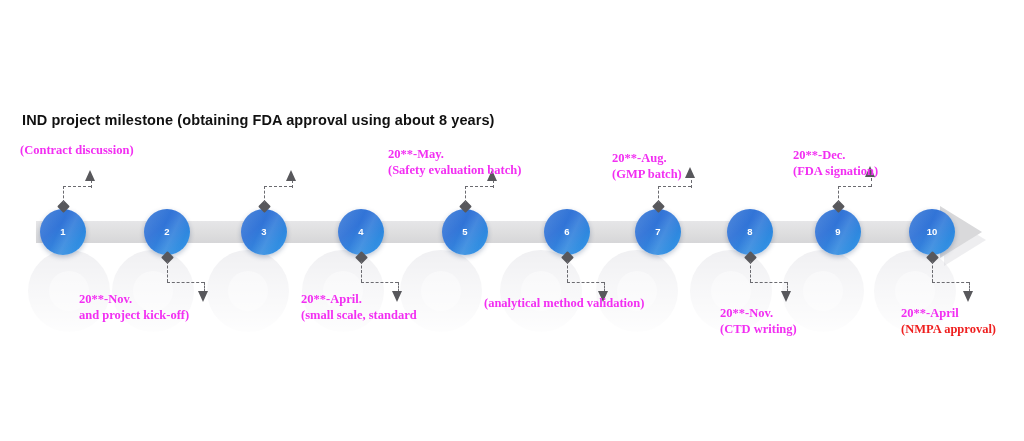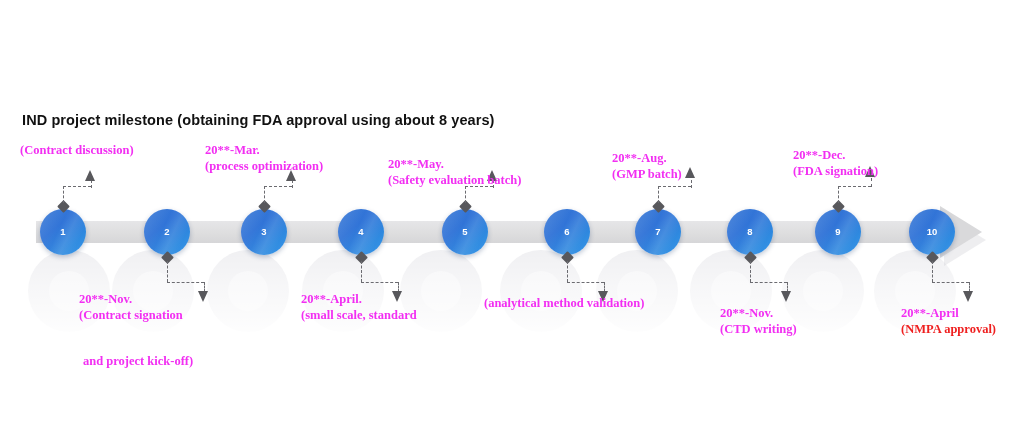--- a/index.html
+++ b/index.html
@@ -238,36 +238,31 @@
   <div class="node" style="left:144px; top:209px;">
     <span class="node-num">2</span>
   </div>
   <div class="diamond" style="left:163px; top:253px;"></div>
   <div class="seg-v" style="left:167px; top:261px; height:21px;"></div>
   <div class="seg-h" style="left:167px; top:282px; width:37px;"></div>
   <div class="seg-v" style="left:204px; top:282px; height:10px;"></div>
   <div class="arrow-down" style="left:198px; top:291px;"></div>
   <div class="label indent2" style="left:79px; top:291px;">
     <span class="l-line">20**-Nov.</span>
-    <span class="l-line">(Contract signation</span>
     <span class="l-line">and project kick-off)</span>
   </div>
 
   <div class="node" style="left:241px; top:209px;">
     <span class="node-num">3</span>
   </div>
   <div class="diamond" style="left:260px; top:202px;"></div>
   <div class="seg-v" style="left:264px; top:186px; height:17px;"></div>
   <div class="seg-h" style="left:264px; top:186px; width:28px;"></div>
   <div class="seg-v" style="left:292px; top:180px; height:8px;"></div>
   <div class="arrow-up" style="left:286px; top:170px;"></div>
-  <div class="label" style="left:205px; top:142px;">
-    <span class="l-line">20**-Mar.</span>
-    <span class="l-line">(process optimization)</span>
-  </div>
 
   <div class="node" style="left:338px; top:209px;">
     <span class="node-num">4</span>
   </div>
   <div class="diamond" style="left:357px; top:253px;"></div>
   <div class="seg-v" style="left:361px; top:261px; height:21px;"></div>
   <div class="seg-h" style="left:361px; top:282px; width:37px;"></div>
   <div class="seg-v" style="left:398px; top:282px; height:10px;"></div>
   <div class="arrow-down" style="left:392px; top:291px;"></div>
   <div class="label" style="left:301px; top:291px;">
@@ -276,21 +271,21 @@
   </div>
 
   <div class="node" style="left:442px; top:209px;">
     <span class="node-num">5</span>
   </div>
   <div class="diamond" style="left:461px; top:202px;"></div>
   <div class="seg-v" style="left:465px; top:186px; height:17px;"></div>
   <div class="seg-h" style="left:465px; top:186px; width:28px;"></div>
   <div class="seg-v" style="left:493px; top:180px; height:8px;"></div>
   <div class="arrow-up" style="left:487px; top:170px;"></div>
-  <div class="label" style="left:388px; top:156px;">
+  <div class="label" style="left:388px; top:146px;">
     <span class="l-line">20**-May.</span>
     <span class="l-line">(Safety evaluation batch)</span>
   </div>
 
   <div class="node" style="left:544px; top:209px;">
     <span class="node-num">6</span>
   </div>
   <div class="diamond" style="left:563px; top:253px;"></div>
   <div class="seg-v" style="left:567px; top:261px; height:21px;"></div>
   <div class="seg-h" style="left:567px; top:282px; width:37px;"></div>

